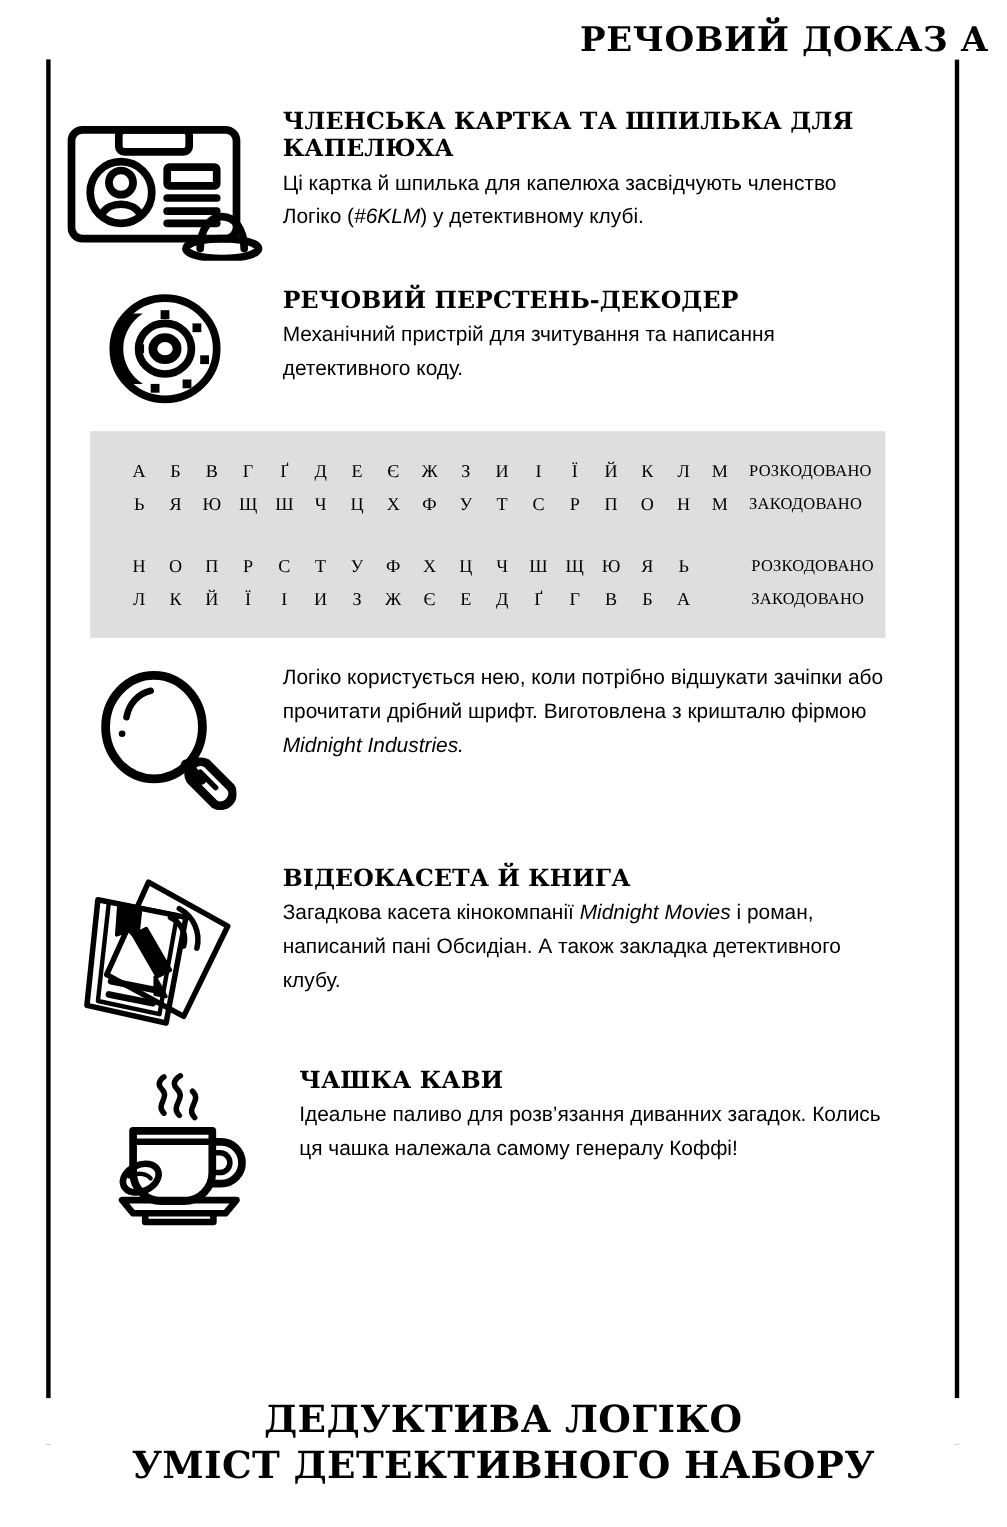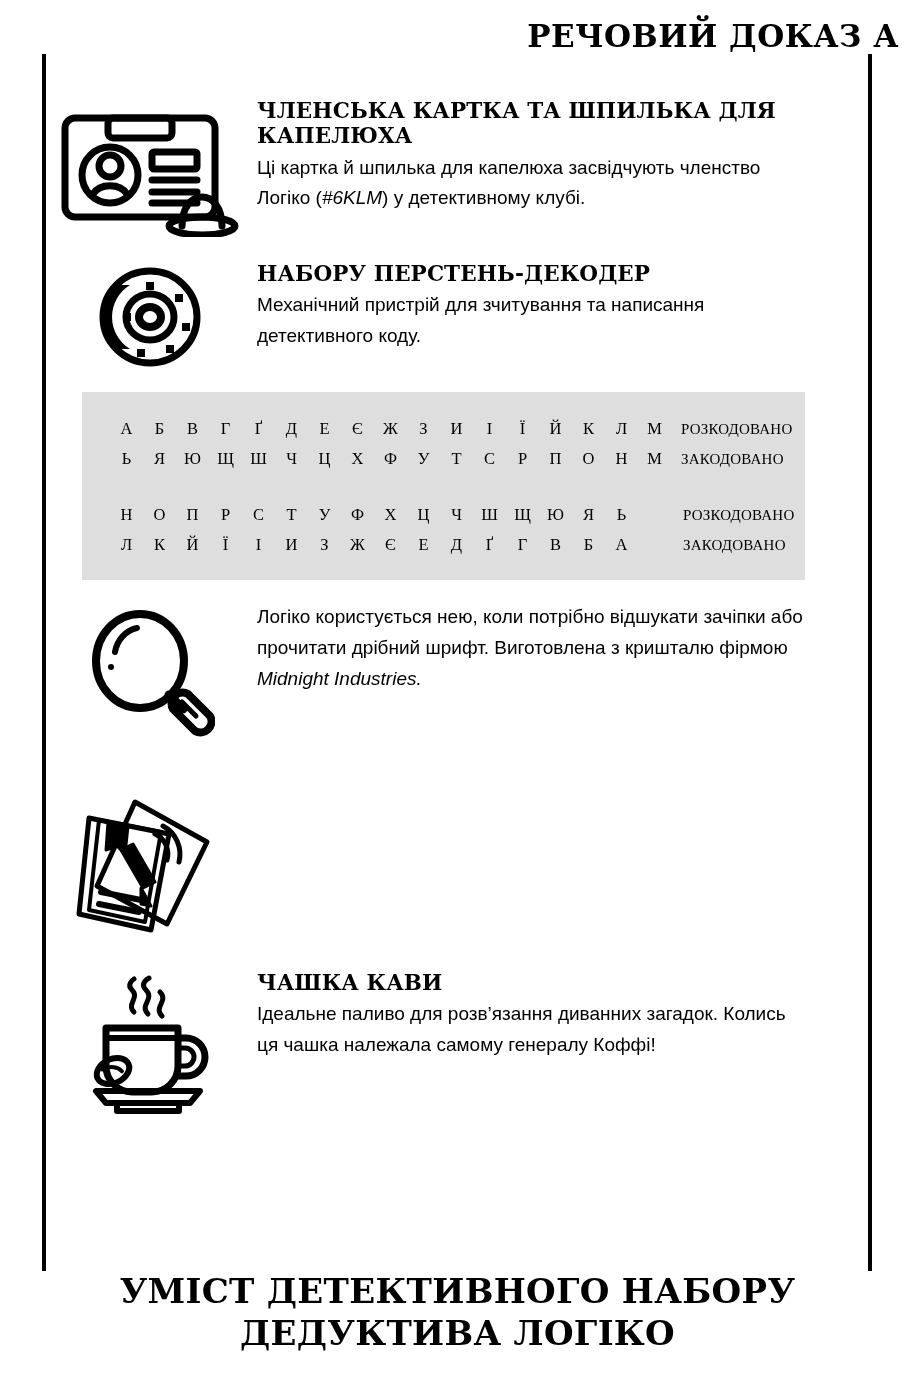--- a/index.html
+++ b/index.html
@@ -48,21 +48,21 @@
     margin:0;font-size:19px;line-height:1.62;
     font-family:Liberation Sans, sans-serif;
   }
   .entry p i{font-style:italic;}
 
   
   .e1{margin-top:18px;}
   .e2{margin-top:24px;}
   .e3{margin-top:22px;}
   .e4{margin-top:30px;}
-  .e5{margin-top:30px;}
+  .e5{margin-top:30px;padding-left:15px;}
 
   
   .cipher{
     background:#dedede;margin:22px 0 0 40px;width:723px;
     padding:22px 0 20px 0;box-sizing:border-box;
   }
   .cipher .grp{margin:0;}
   .cipher .grp + .grp{margin-top:26px;}
   .cipher-row{display:flex;align-items:center;height:30px;padding-left:28px;}
   .cipher-row .cell{
@@ -136,21 +136,21 @@
           <rect x="56" y="17" width="8" height="8"></rect>
           <rect x="85" y="29" width="8" height="8"></rect>
           <rect x="92" y="58" width="8" height="8"></rect>
           <rect x="76" y="80" width="8" height="8"></rect>
           <rect x="47" y="84" width="8" height="8"></rect>
           <rect x="33" y="48" width="8" height="8"></rect>
         </g>
       </svg>
     </div>
     <div class="body">
-      <h2>НАБОРУ ПЕРСТЕНЬ-ДЕКОДЕР</h2>
+      <h2>РЕЧОВИЙ ПЕРСТЕНЬ-ДЕКОДЕР</h2>
       <p><span>Механічний пристрій для зчитування та написання детективного коду.</span><i></i><span></span></p>
     </div>
   </div>
 
   <div class="cipher">
     <div class="grp first">
       <div class="cipher-row">
         <div class="cell">А</div>
         <div class="cell">Б</div>
         <div class="cell">В</div>
@@ -258,20 +258,24 @@
         <path d="M88 36 a32 32 0 0 1 16 36" stroke-width="5"></path>
         <path d="M14 28 L94 44 L76 140 L4 124 Z"></path>
         <path d="M24 30 L86 42 L70 132 L14 120 Z" stroke-width="4"></path>
         <path d="M33 32 l20 4 l-3 28 l-8 -8 l-11 4 Z" fill="#000" stroke="#000" stroke-width="3"></path>
         <path d="M46 60 l12 -6 l22 38 l-12 6 Z" fill="#000" stroke="#000" stroke-width="3"></path>
         <path d="M66 98 l10 18 l-10 -2 Z" fill="#000" stroke="#000" stroke-width="3"></path>
         <path d="M26 102 l40 8" stroke-width="6"></path>
         <path d="M24 114 l40 8" stroke-width="6"></path>
       </svg>
     </div>
+    <div class="body">
+      <h2>ВІДЕОКАСЕТА Й КНИГА</h2>
+      <p><span>Загадкова касета кінокомпанії </span><i>Midnight Movies</i><span> і роман, написаний пані Обсидіан. А також закладка детективного клубу.</span></p>
+    </div>
   </div>
 
   <div class="entry e5">
     <div class="icon">
       <svg width="135" height="140" viewBox="0 0 135 140" fill="none" stroke="#000" stroke-width="5" stroke-linecap="round" stroke-linejoin="round">
         <path d="M52 38 c-8 -8 6 -14 -2 -22 c-6 -6 2 -11 2 -11"></path>
         <path d="M66 40 c-9 -9 7 -15 -2 -24 c-7 -7 3 -12 3 -12"></path>
         <path d="M80 42 c-9 -9 7 -15 -2 -24"></path>
         <path d="M24 54 h72 v38 a26 26 0 0 1 -26 26 H50 a26 26 0 0 1 -26 -26 Z" stroke-width="7"></path>
         <path d="M24 64 h72" stroke-width="6"></path>
@@ -285,15 +289,15 @@
     </div>
     <div class="body">
       <h2>ЧАШКА КАВИ</h2>
       <p><span>Ідеальне паливо для розв’язання диванних загадок. Колись ця чашка належала самому генералу Коффі!</span><i></i><span></span></p>
     </div>
   </div>
 
 </div>
 
 <div class="footer">
+  <div>ДЕДУКТИВА ЛОГІКО</div>
   <div>УМІСТ ДЕТЕКТИВНОГО НАБОРУ</div>
-  <div>ДЕДУКТИВА ЛОГІКО</div>
 </div>
 
 </body></html>

